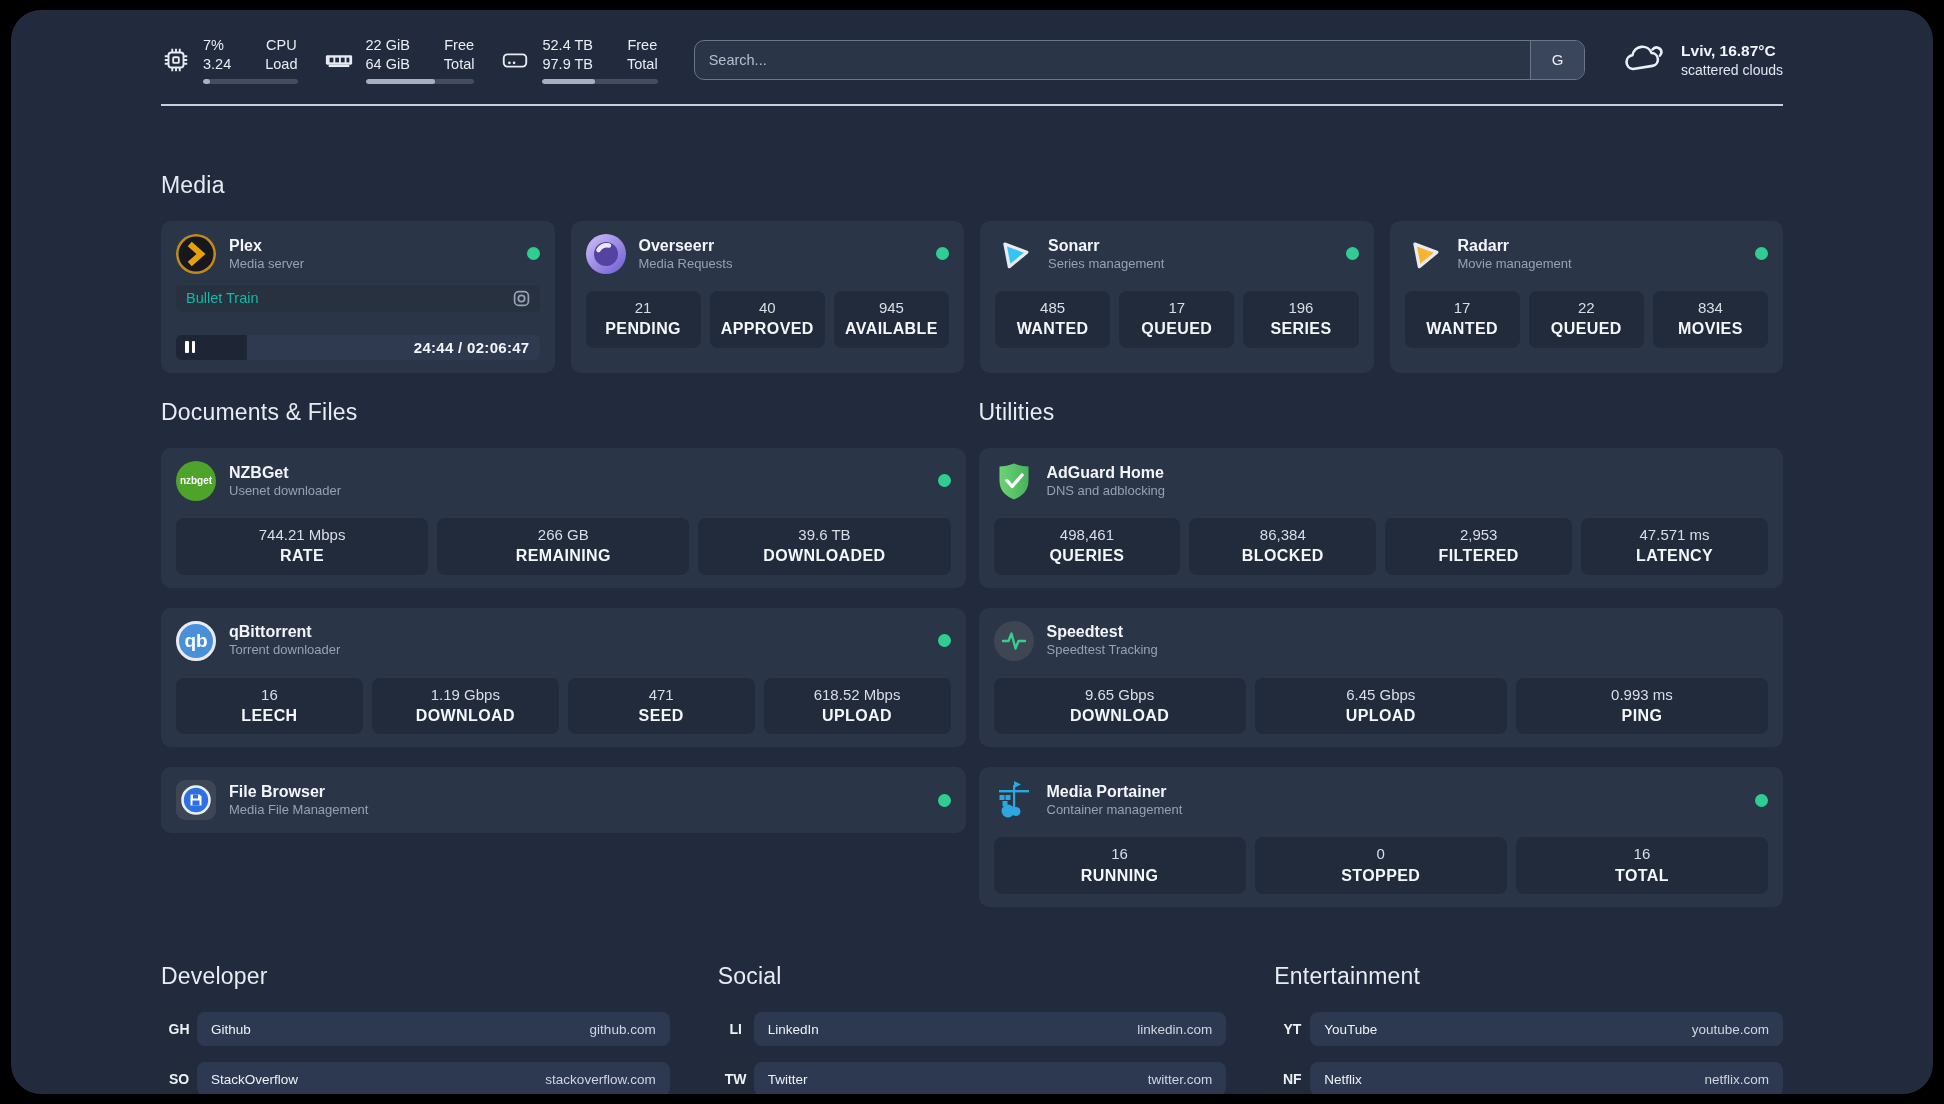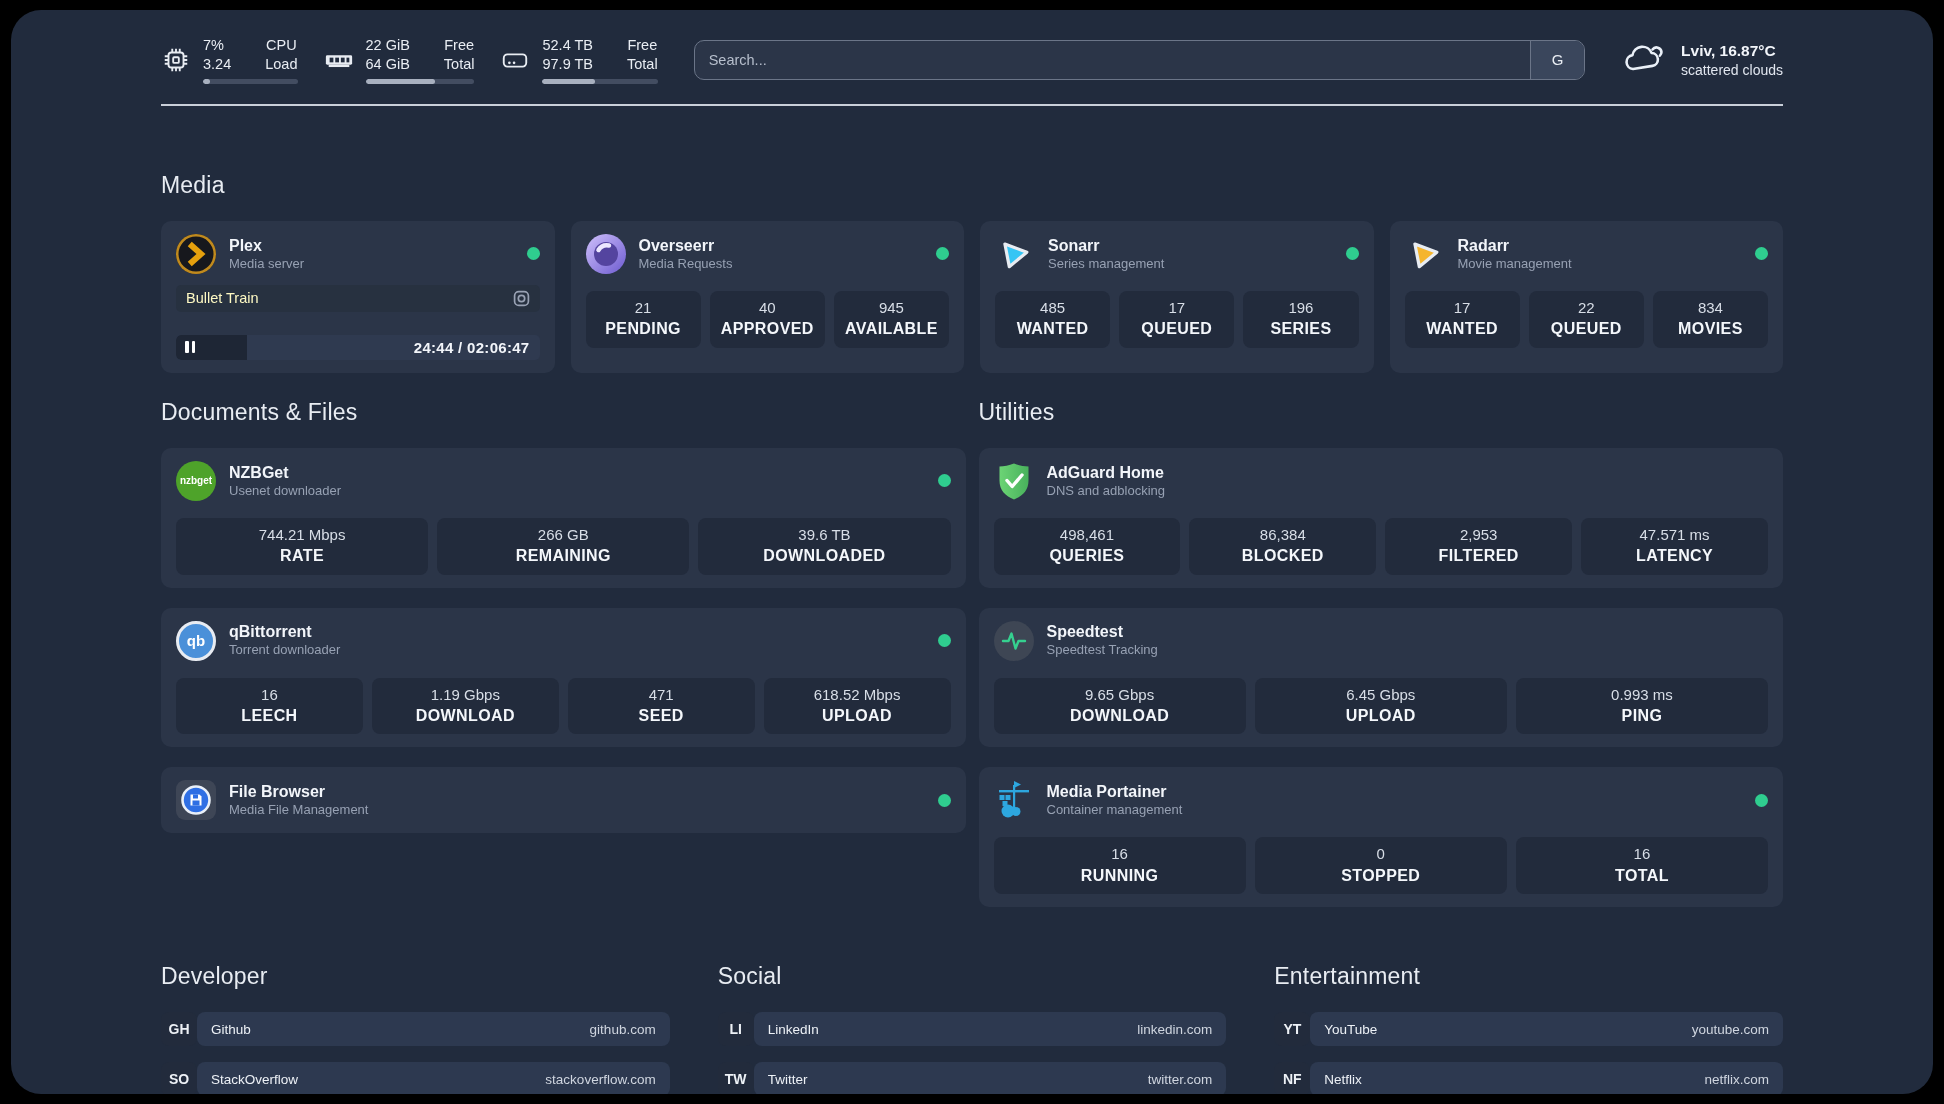--- a/index.html
+++ b/index.html
@@ -54,21 +54,21 @@
   .app-desc { font-size:13px; color:#97A1B3; }
   .status-dot { width:13px; height:13px; border-radius:50%; background:#2FCD8F; margin-left:auto; flex:0 0 auto; }
   .stat-row { display:flex; gap:9px; margin-top:17px; }
   .stat-box { flex:1; background:#222B3C; border-radius:8px; padding:7px 4px 8px; text-align:center; line-height:1.35; }
   .stat-value { font-size:15px; color:#D8DEE7; }
   .stat-label { font-size:16px; font-weight:700; color:#F4F7FB; letter-spacing:.4px; }
 
   
   .np-row { margin-top:11px; height:27px; background:#273140; border-radius:5px;
     display:flex; align-items:center; padding:0 10px; }
-  .np-title { font-size:14.5px; color:#fef9c3; }
+  .np-title { font-size:14.5px; color:#14b8a6; }
   .np-device { margin-left:auto; display:flex; }
   .player-row { margin-top:23px; height:25px; background:#2F3A50; border-radius:5px;
     position:relative; overflow:hidden; }
   .player-fill { position:absolute; left:0; top:0; bottom:0; background:#1E2635; border-radius:5px 0 0 5px; }
   .player-pause { position:absolute; left:9px; top:50%; transform:translateY(-50%); display:flex; gap:3px; }
   .player-pause i { display:block; width:3.5px; height:12px; background:#fff; border-radius:1px; }
   .player-time { position:absolute; right:10px; top:50%; transform:translateY(-50%);
     font-size:15px; font-weight:700; color:#F2F5FA; letter-spacing:.3px; }
 
   
@@ -355,21 +355,21 @@
             </div>
             <div class="stat-box">
               <div class="stat-value">39.6 TB</div>
               <div class="stat-label">DOWNLOADED</div>
             </div>
           </div>
         </div>
 
         <div class="card">
           <div class="card-head">
-            <span class="circle-icon" style="background:#4A90D9; border:3px solid #E8ECF2; color:#fff; font-size:15px; font-weight:700;">qb</span>
+            <span class="circle-icon" style="background:#4A90D9; border:3px solid #E8ECF2; color:#fff; font-size:19px; font-weight:700;">qb</span>
             <div class="app-text">
               <span class="app-name">qBittorrent</span>
               <span class="app-desc">Torrent downloader</span>
             </div>
             <span class="status-dot"></span>
           </div>
           <div class="stat-row">
             <div class="stat-box">
               <div class="stat-value">16</div>
               <div class="stat-label">LEECH</div>

